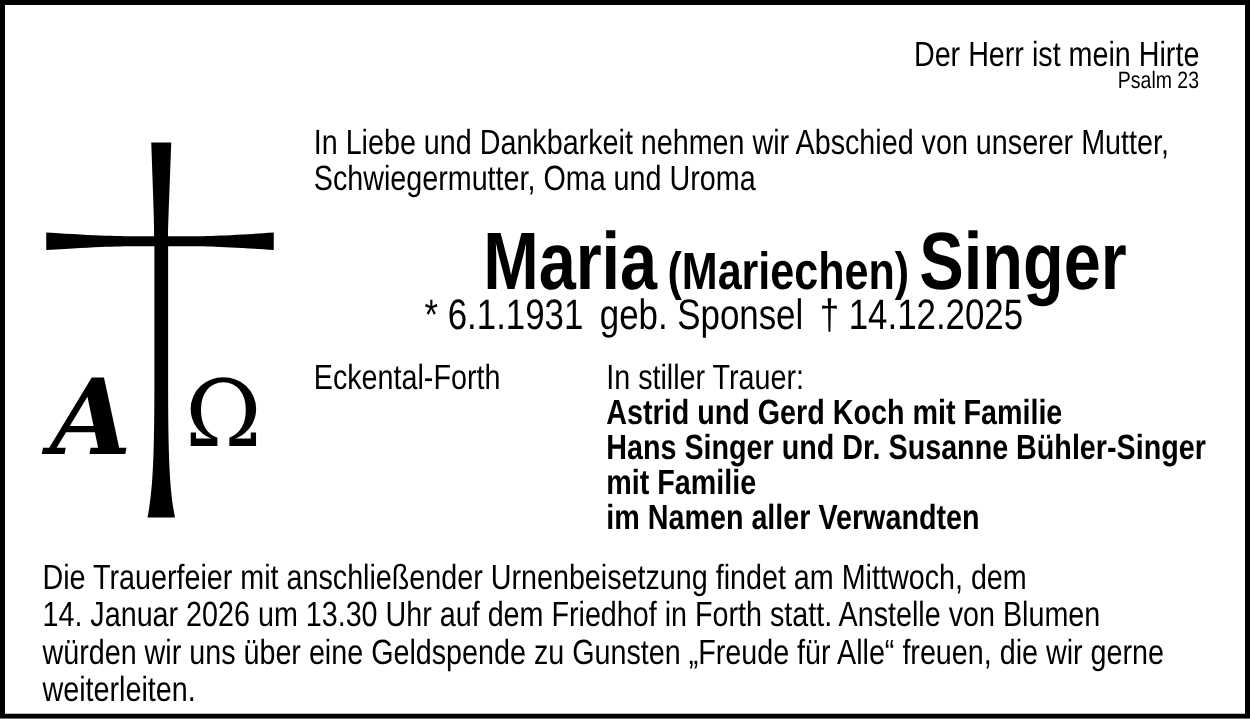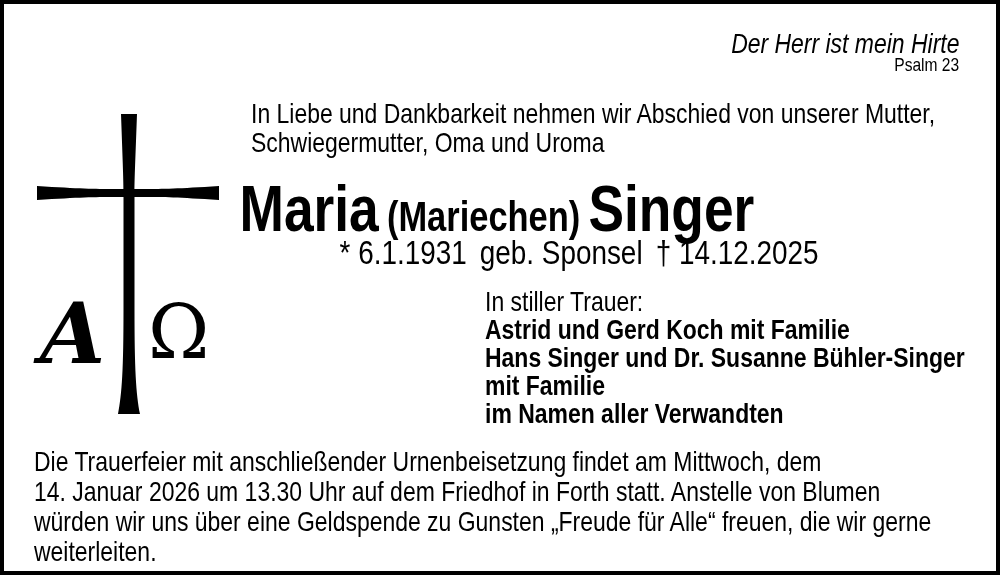--- a/index.html
+++ b/index.html
@@ -13,26 +13,26 @@
     font-family: "Liberation Sans", sans-serif;
     color: #000000;
     overflow: hidden;
   }
   .abs { position: absolute; }
   
   .cond-l { display: inline-block; transform: scaleX(0.82); transform-origin: left top; white-space: nowrap; }
   .cond-r { display: inline-block; transform: scaleX(0.82); transform-origin: right top; white-space: nowrap; }
   .cond-c { display: inline-block; transform: scaleX(0.82); transform-origin: center top; white-space: nowrap; }
 
-  .verse-line1 { top: 26px; right: 37px; font-size: 28px; line-height: 1; font-style: italic; }
+  .verse-line1 { top: 26px; right: 37px; font-size: 28px; line-height: 1; }
   .verse-line2 { top: 51px; right: 37px; font-size: 19px; line-height: 1; text-align: right; }
 
   .intro { left: 247px; top: 95px; font-size: 28px; line-height: 29px; }
 
-  .name-row { left: 179px; top: 172px; width: 790px; text-align: left; font-weight: bold; font-size: 65px; line-height: 65px; }
+  .name-row { left: 164px; top: 172px; width: 790px; text-align: right; font-weight: bold; font-size: 65px; line-height: 65px; }
   .name-nick { font-size: 42px; margin: 0 10px; }
 
   .dates-row { left: 180px; top: 235px; width: 790px; text-align: center; font-size: 34px; line-height: 26px; }
   .dates-mid { margin: 0 16px; }
 
   .location { left: 247px; top: 284px; font-size: 28px; line-height: 28px; }
 
   .mourners { left: 481px; top: 284px; font-size: 28px; line-height: 28px; }
   .mourners .bold { font-weight: bold; }
 
@@ -73,20 +73,23 @@
       <span>Maria</span><span class="name-nick">(Mariechen)</span><span>Singer</span>
     </span>
   </div>
 
   <div class="abs dates-row">
     <span class="cond-c">
       <span>* 6.1.1931</span><span class="dates-mid">geb. Sponsel</span><span>† 14.12.2025</span>
     </span>
   </div>
 
+  <div class="abs location">
+    <span class="cond-l">Eckental-Forth</span>
+  </div>
 
   <div class="abs mourners">
     <div><span class="cond-l">In stiller Trauer:</span></div>
     <div class="bold"><span class="cond-l">Astrid und Gerd Koch mit Familie</span></div>
     <div class="bold"><span class="cond-l">Hans Singer und Dr. Susanne Bühler-Singer</span></div>
     <div class="bold"><span class="cond-l">mit Familie</span></div>
     <div class="bold"><span class="cond-l">im Namen aller Verwandten</span></div>
   </div>
 
   <div class="abs announcement">

